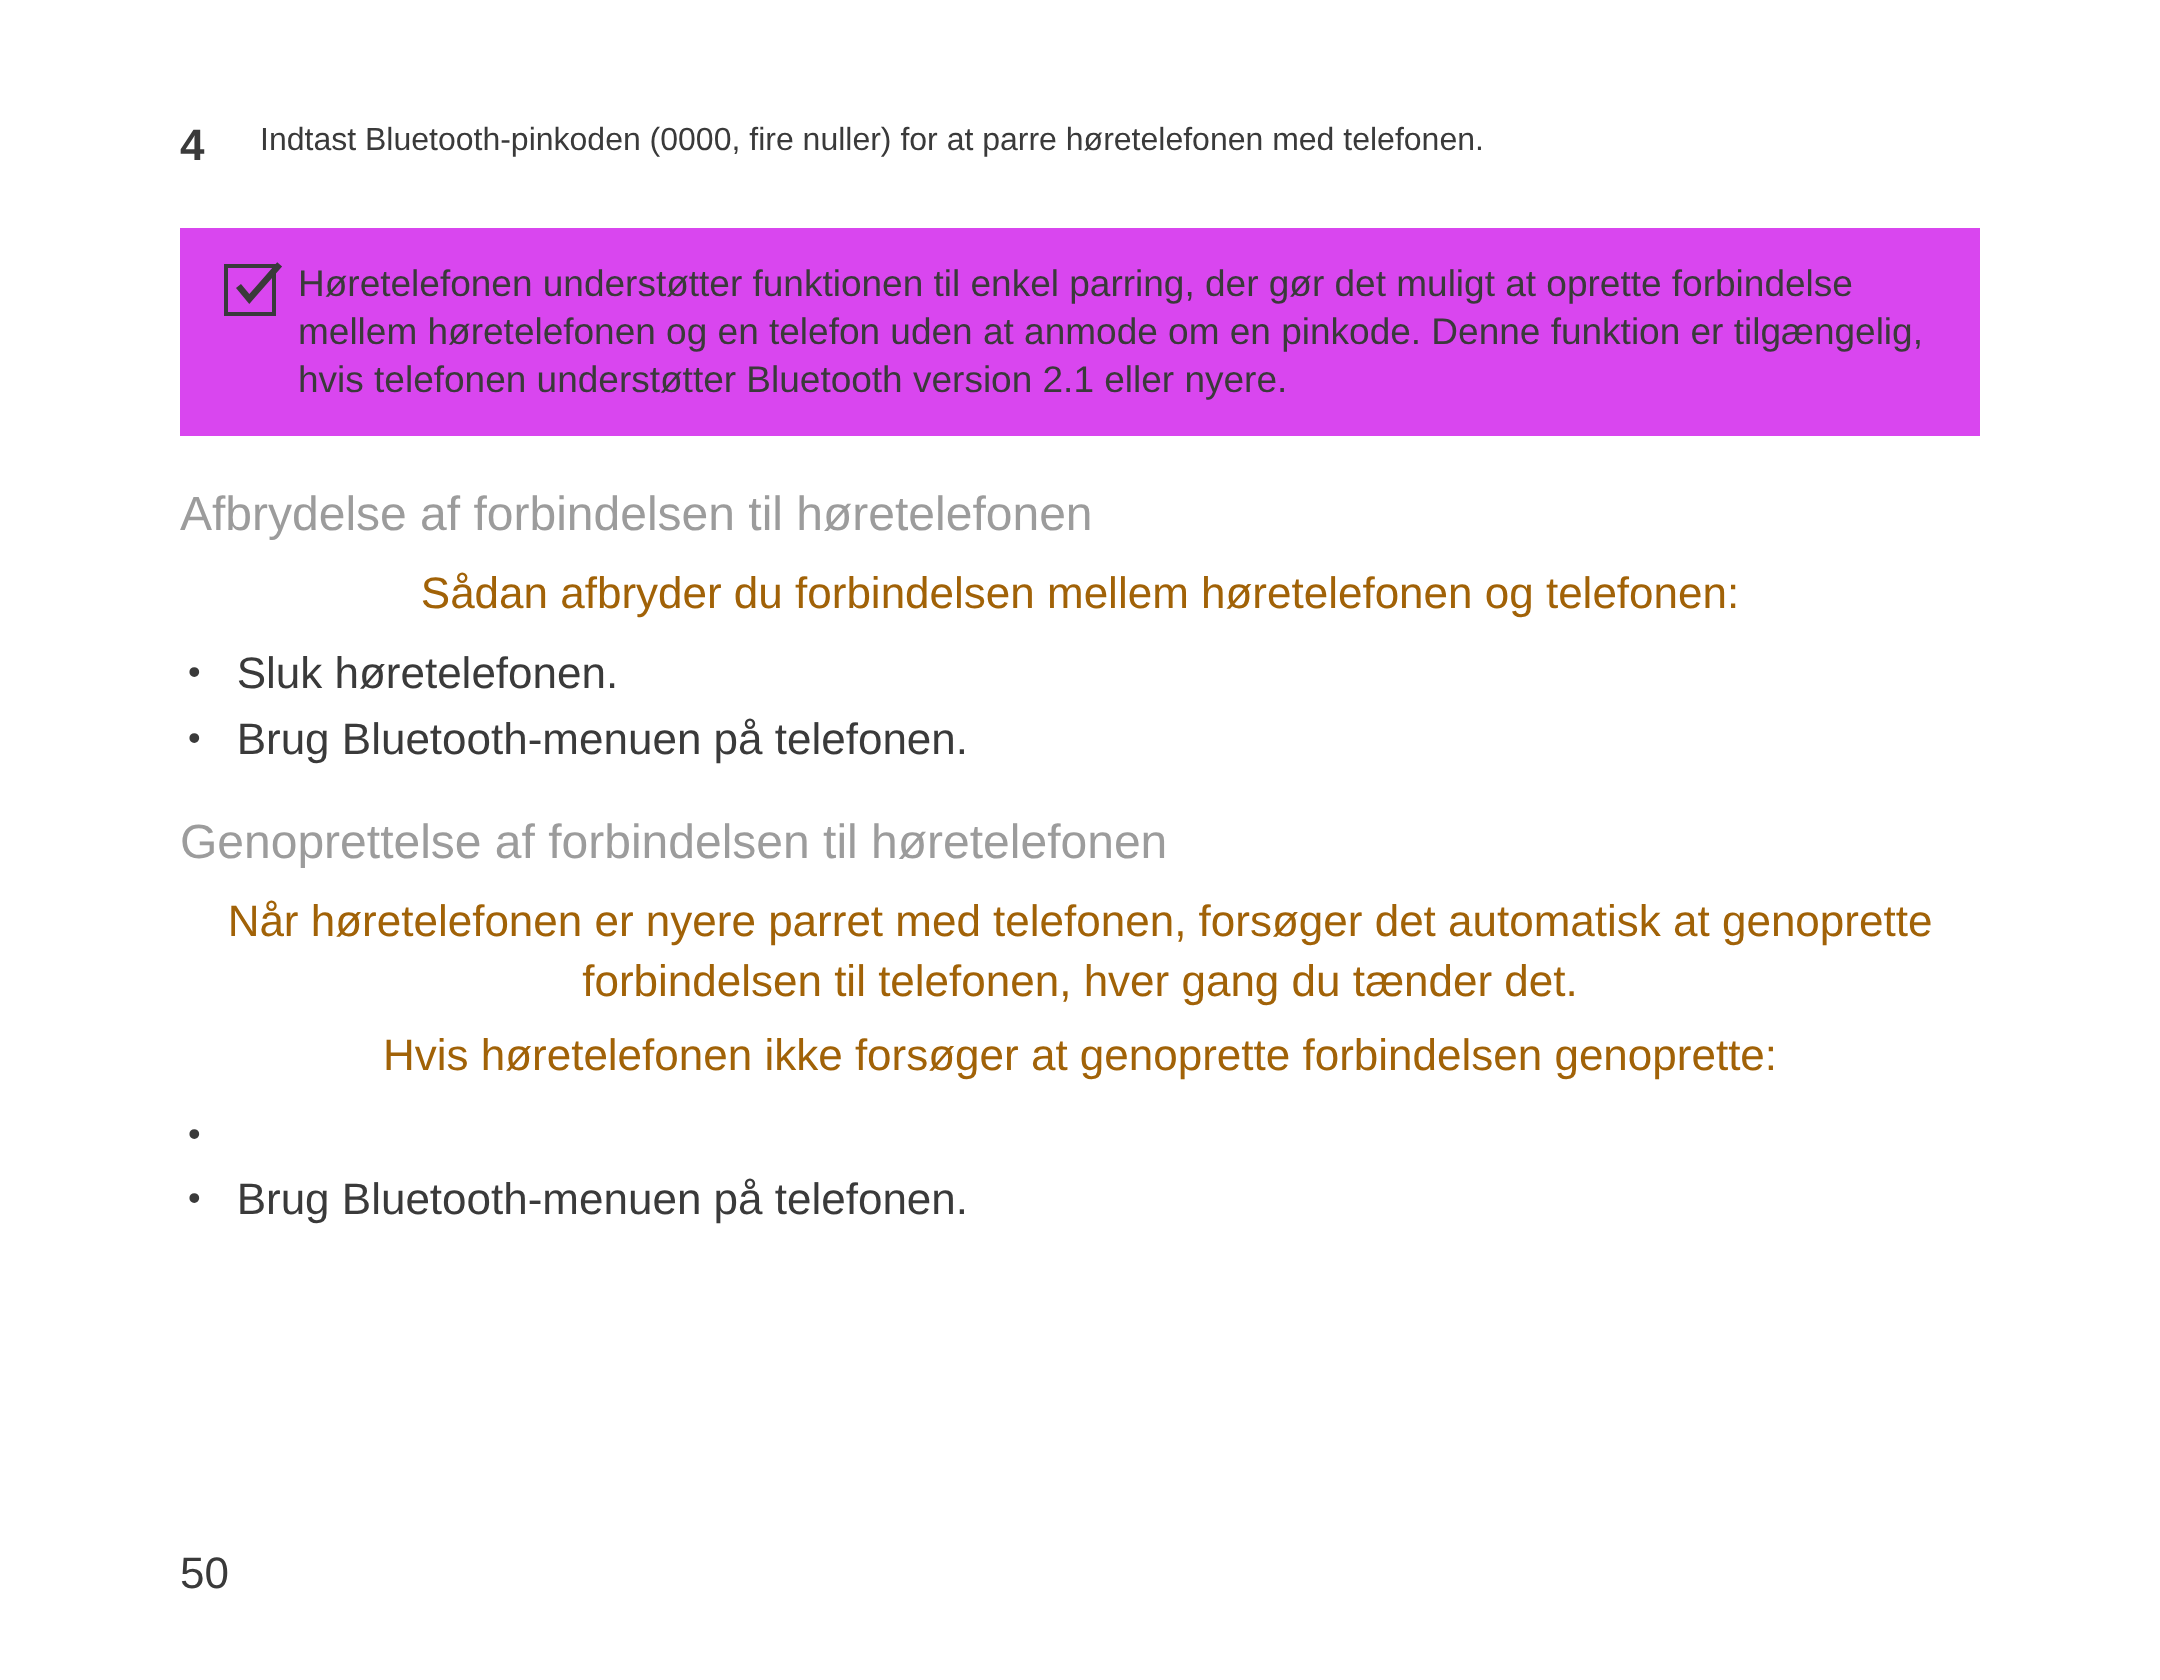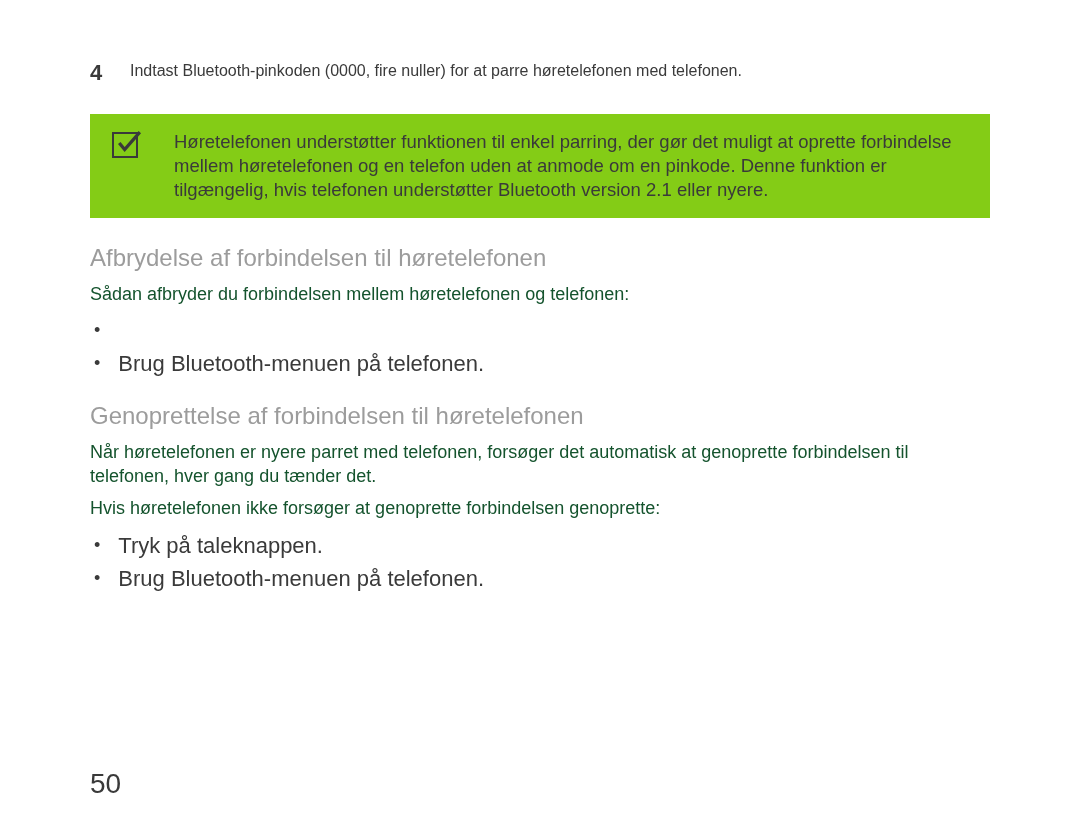--- a/index.html
+++ b/index.html
@@ -26,24 +26,24 @@
       font-size: 22px;
       color: #3a3a3a;
       min-width: 20px;
     }
     .step-text {
       font-size: 16px;
       line-height: 1.35;
       color: #3a3a3a;
     }
     .note-box {
-      background: #84cc16;
+      background: #d946ef;
       display: flex;
       padding: 16px 24px 16px 22px;
-      gap: 36px;
+      gap: 11px;
       margin-bottom: 26px;
     }
     .note-icon {
       width: 26px;
       height: 26px;
       border: 2px solid #3a3a3a;
       flex-shrink: 0;
       margin-top: 2px;
       position: relative;
     }
@@ -59,24 +59,25 @@
       line-height: 1.3;
       color: #3a3a3a;
     }
     .section-heading {
       font-size: 24px;
       font-weight: normal;
       color: #9c9c9c;
       margin-bottom: 10px;
     }
     .body-text {
-      font-size: 18px;
+      font-size: 22px;
       line-height: 1.35;
-      color: #14532d;
+      color: #a16207;
       margin-bottom: 8px;
+      text-align: center;
     }
     .bullet-list {
       margin-bottom: 22px;
     }
     .bullet-item {
       display: flex;
       align-items: flex-start;
       gap: 18px;
       font-size: 22px;
       line-height: 1.5;
@@ -85,21 +86,21 @@
     }
     .bullet-dot {
       font-size: 18px;
       line-height: 1.8;
       color: #3a3a3a;
     }
     .page-number {
       position: absolute;
       bottom: 40px;
       left: 90px;
-      font-size: 28px;
+      font-size: 22px;
       color: #3a3a3a;
     }
   </style>
 </head>
 <body>
 
 <div class="step-row">
   <div class="step-number">4</div>
   <div class="step-text">Indtast Bluetooth-pinkoden (0000, fire nuller) for at parre høretelefonen med telefonen.</div>
 </div>
@@ -111,34 +112,34 @@
       </svg>
   </div>
   <div class="note-text">Høretelefonen understøtter funktionen til enkel parring, der gør det muligt at oprette forbindelse mellem høretelefonen og en telefon uden at anmode om en pinkode. Denne funktion er tilgængelig, hvis telefonen understøtter Bluetooth version 2.1 eller nyere.</div>
 </div>
 
 <div class="section-heading">Afbrydelse af forbindelsen til høretelefonen</div>
 <div class="body-text">Sådan afbryder du forbindelsen mellem høretelefonen og telefonen:</div>
 <div class="bullet-list">
   <div class="bullet-item">
     <span class="bullet-dot">•</span>
+    <span>Sluk høretelefonen.</span>
   </div>
   <div class="bullet-item">
     <span class="bullet-dot">•</span>
     <span>Brug Bluetooth-menuen på telefonen.</span>
   </div>
 </div>
 
 <div class="section-heading">Genoprettelse af forbindelsen til høretelefonen</div>
 <div class="body-text">Når høretelefonen er nyere parret med telefonen, forsøger det automatisk at genoprette forbindelsen til telefonen, hver gang du tænder det.</div>
 <div class="body-text">Hvis høretelefonen ikke forsøger at genoprette forbindelsen genoprette:</div>
 <div class="bullet-list">
   <div class="bullet-item">
     <span class="bullet-dot">•</span>
-    <span>Tryk på taleknappen.</span>
   </div>
   <div class="bullet-item">
     <span class="bullet-dot">•</span>
     <span>Brug Bluetooth-menuen på telefonen.</span>
   </div>
 </div>
 
 <div class="page-number">50</div>
 
 </body></html>

